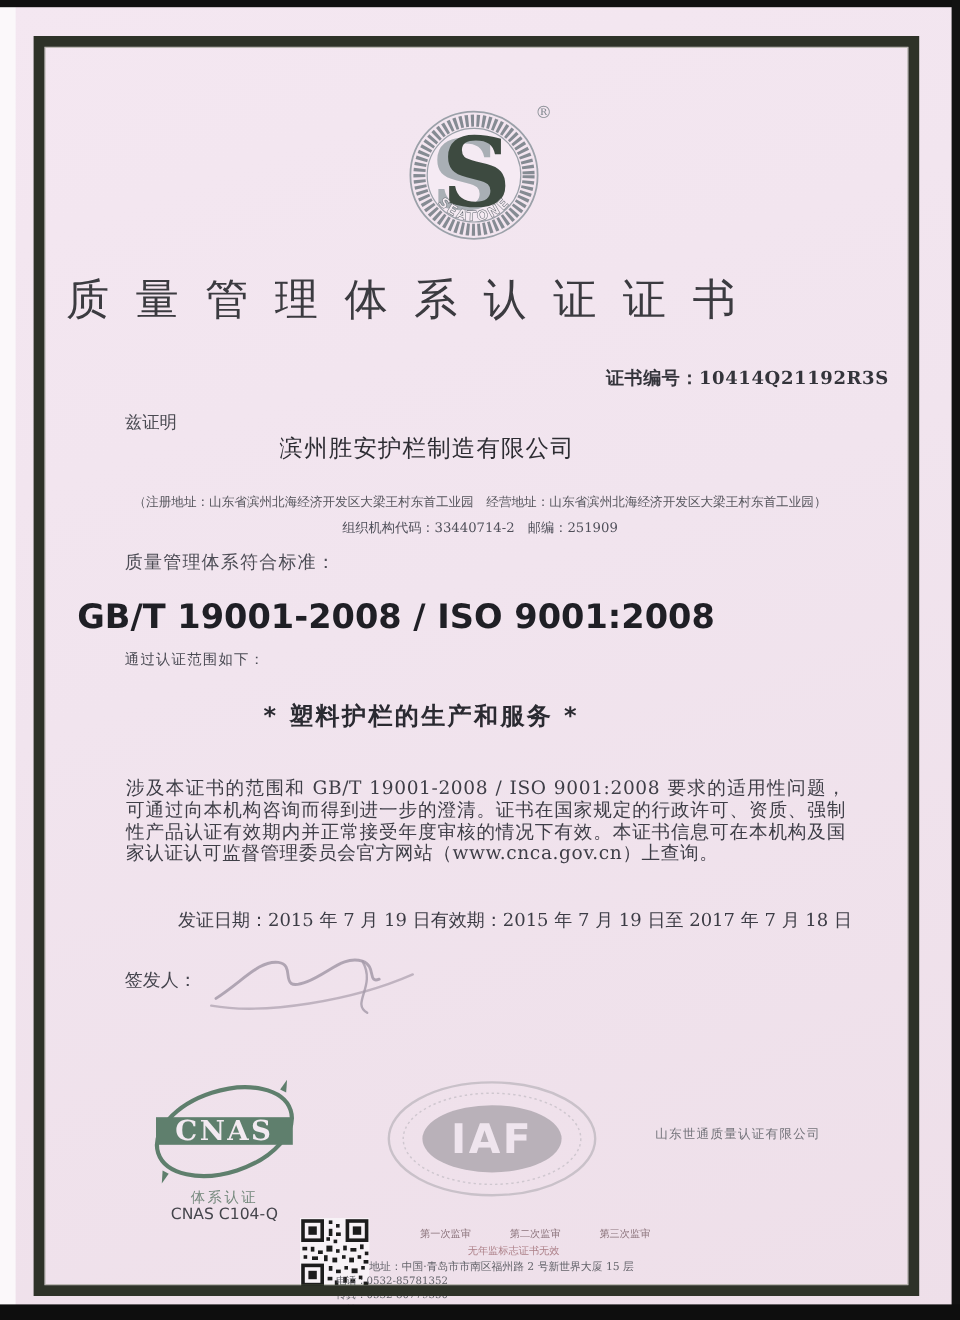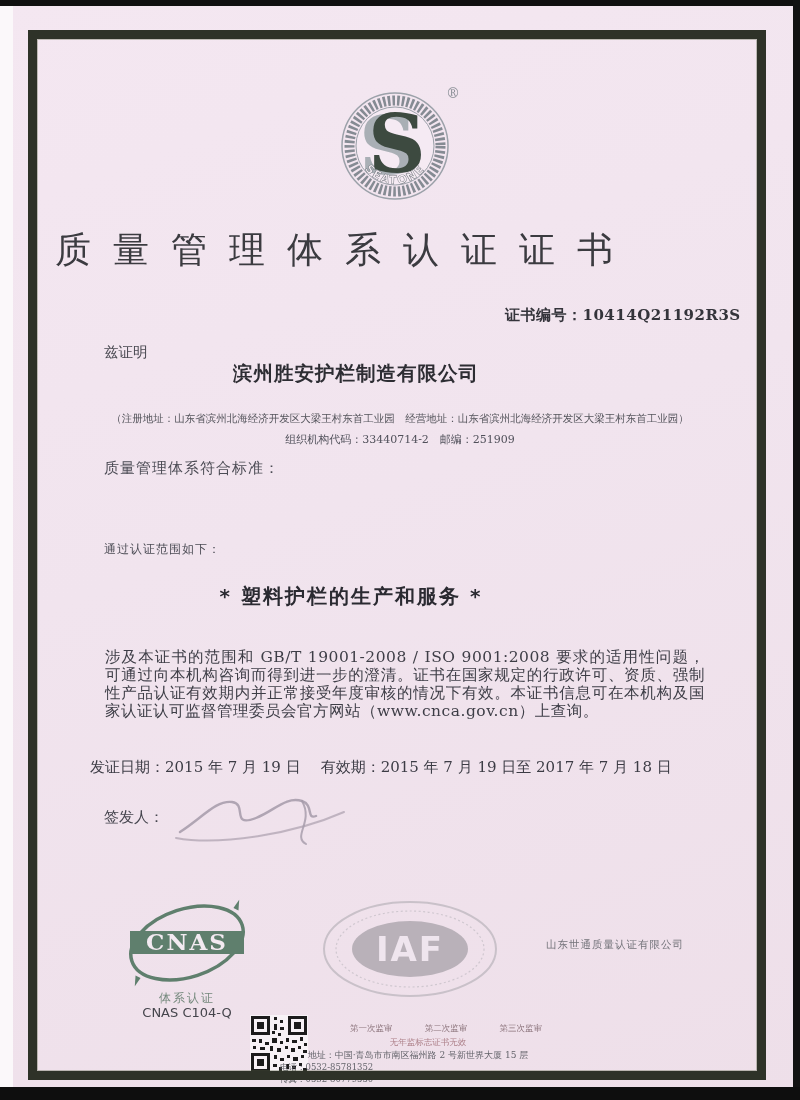--- a/index.html
+++ b/index.html
@@ -28,43 +28,43 @@
   .cert-title{
     left:0;top:226px;width:668px;text-align:center;
     font-size:36px;letter-spacing:22px;padding-left:22px;box-sizing:border-box;
     color:#3b3b40;font-weight:500;
   }
   .cert-no{left:505px;top:306px;font-size:15px;font-weight:bold;color:#34343b;letter-spacing:.5px;text-align:right;}
   .certify{left:104px;top:343px;font-size:14.5px;color:#4a4a52;}
   .company{
     left:0;top:360px;width:712px;text-align:center;
     font-family:"DejaVu Sans","Liberation Sans",sans-serif;
-    font-size:19.5px;font-weight:bold;color:#2d2d33;letter-spacing:1px;
+    font-size:19.5px;font-weight:normal;color:#2d2d33;letter-spacing:1px;
   }
   .addr-line{left:40px;top:412px;width:720px;text-align:center;font-size:10.5px;color:#55555c;}
   .org-line{left:40px;top:432px;width:720px;text-align:center;font-size:11px;color:#50505a;}
   .standard-label{left:104px;top:459px;font-size:15px;color:#4c4c55;letter-spacing:1px;}
   .standard{
     left:0;top:497px;width:660px;text-align:center;
     font-family:"DejaVu Sans","Liberation Sans",sans-serif;
     font-size:28px;font-weight:800;color:#1f1f25;
   }
   .scope-label{left:104px;top:541px;font-size:12px;color:#4c4c55;letter-spacing:1px;}
   .scope{
     left:0;top:583px;width:702px;text-align:center;
     font-family:"DejaVu Sans","Liberation Sans",sans-serif;
     font-size:20px;font-weight:bold;color:#2a2a31;letter-spacing:2px;
   }
   .body-par{
     left:105px;top:648px;width:600px;font-size:15.5px;line-height:18px;
     text-align:justify;color:#3e3e47;letter-spacing:.5px;
   }
   .dates-row{
-    left:90px;top:758px;width:620px;display:flex;justify-content:flex-start;
-    font-size:15px;color:#3c3c45;gap:20px;
+    left:90px;top:758px;width:620px;display:flex;justify-content:flex-end;
+    font-size:15px;color:#3c3c45;
   }
   .signer{left:104px;top:808px;font-size:15px;color:#45454e;}
   .signature{left:172px;top:786px;width:180px;height:64px;}
   .cnas-logo{left:122px;top:896px;width:130px;height:94px;}
   .cnas-scheme{left:122px;top:990px;width:130px;text-align:center;font-size:12px;color:#75897d;letter-spacing:2px;}
   .cnas-code{left:122px;top:1005px;width:130px;text-align:center;font-size:13px;color:#45454c;
     font-family:"DejaVu Sans","Liberation Sans",sans-serif;}
   .iaf-logo{left:320px;top:899px;width:180px;height:100px;}
   .issuer{left:546px;top:938px;font-size:10.5px;color:#73737a;letter-spacing:1px;}
   .qr{left:250px;top:1015px;width:58px;height:58px;}
@@ -105,20 +105,21 @@
   <div class="abs cert-no">
     <span>证书编号：</span><span>10414Q21192R3S</span>
   </div>
 
   <div class="abs certify">兹证明</div>
   <div class="abs company">滨州胜安护栏制造有限公司</div>
   <div class="abs addr-line">（注册地址：山东省滨州北海经济开发区大梁王村东首工业园　经营地址：山东省滨州北海经济开发区大梁王村东首工业园）</div>
   <div class="abs org-line">组织机构代码：33440714-2　邮编：251909</div>
 
   <div class="abs standard-label">质量管理体系符合标准：</div>
+  <div class="abs standard">GB/T 19001-2008 / ISO 9001:2008</div>
 
   <div class="abs scope-label">通过认证范围如下：</div>
   <div class="abs scope">* 塑料护栏的生产和服务 *</div>
 
   <div class="abs body-par">涉及本证书的范围和 GB/T 19001-2008 / ISO 9001:2008 要求的适用性问题，可通过向本机构咨询而得到进一步的澄清。证书在国家规定的行政许可、资质、强制性产品认证有效期内并正常接受年度审核的情况下有效。本证书信息可在本机构及国家认证认可监督管理委员会官方网站（www.cnca.gov.cn）上查询。</div>
 
   <div class="abs dates-row">
     <div>
       <span>发证日期：</span><span>2015 年 7 月 19 日</span>
     </div>

